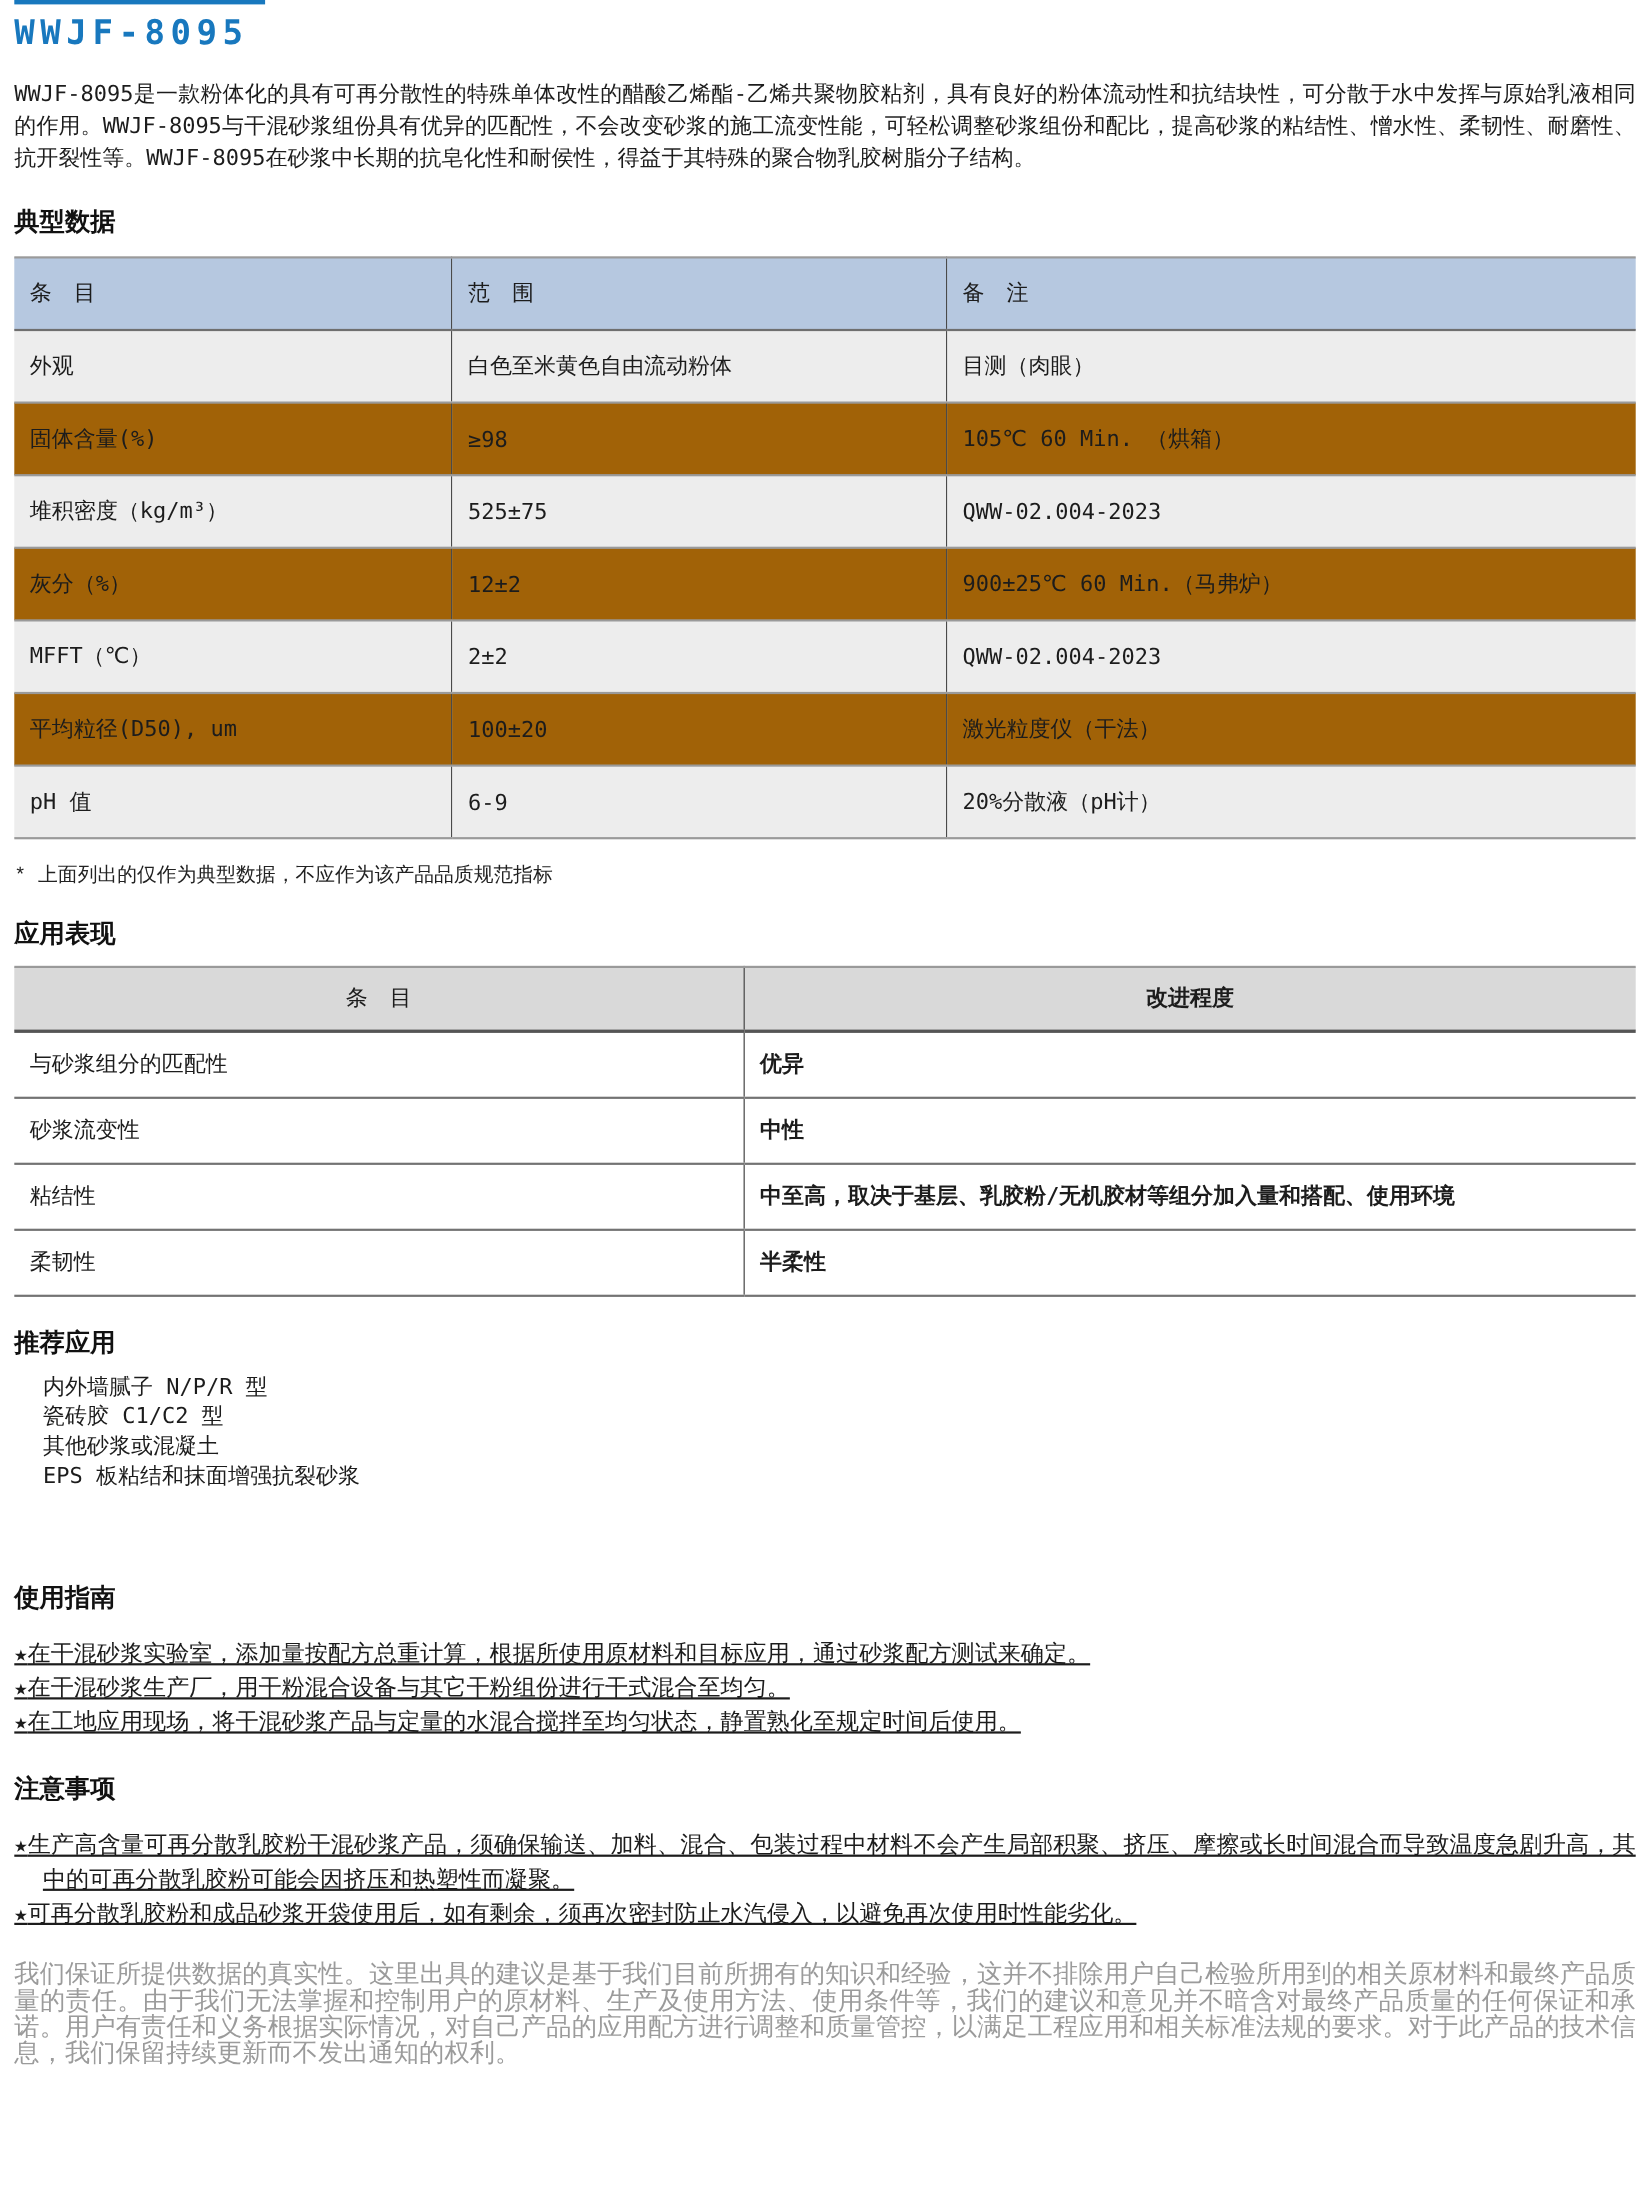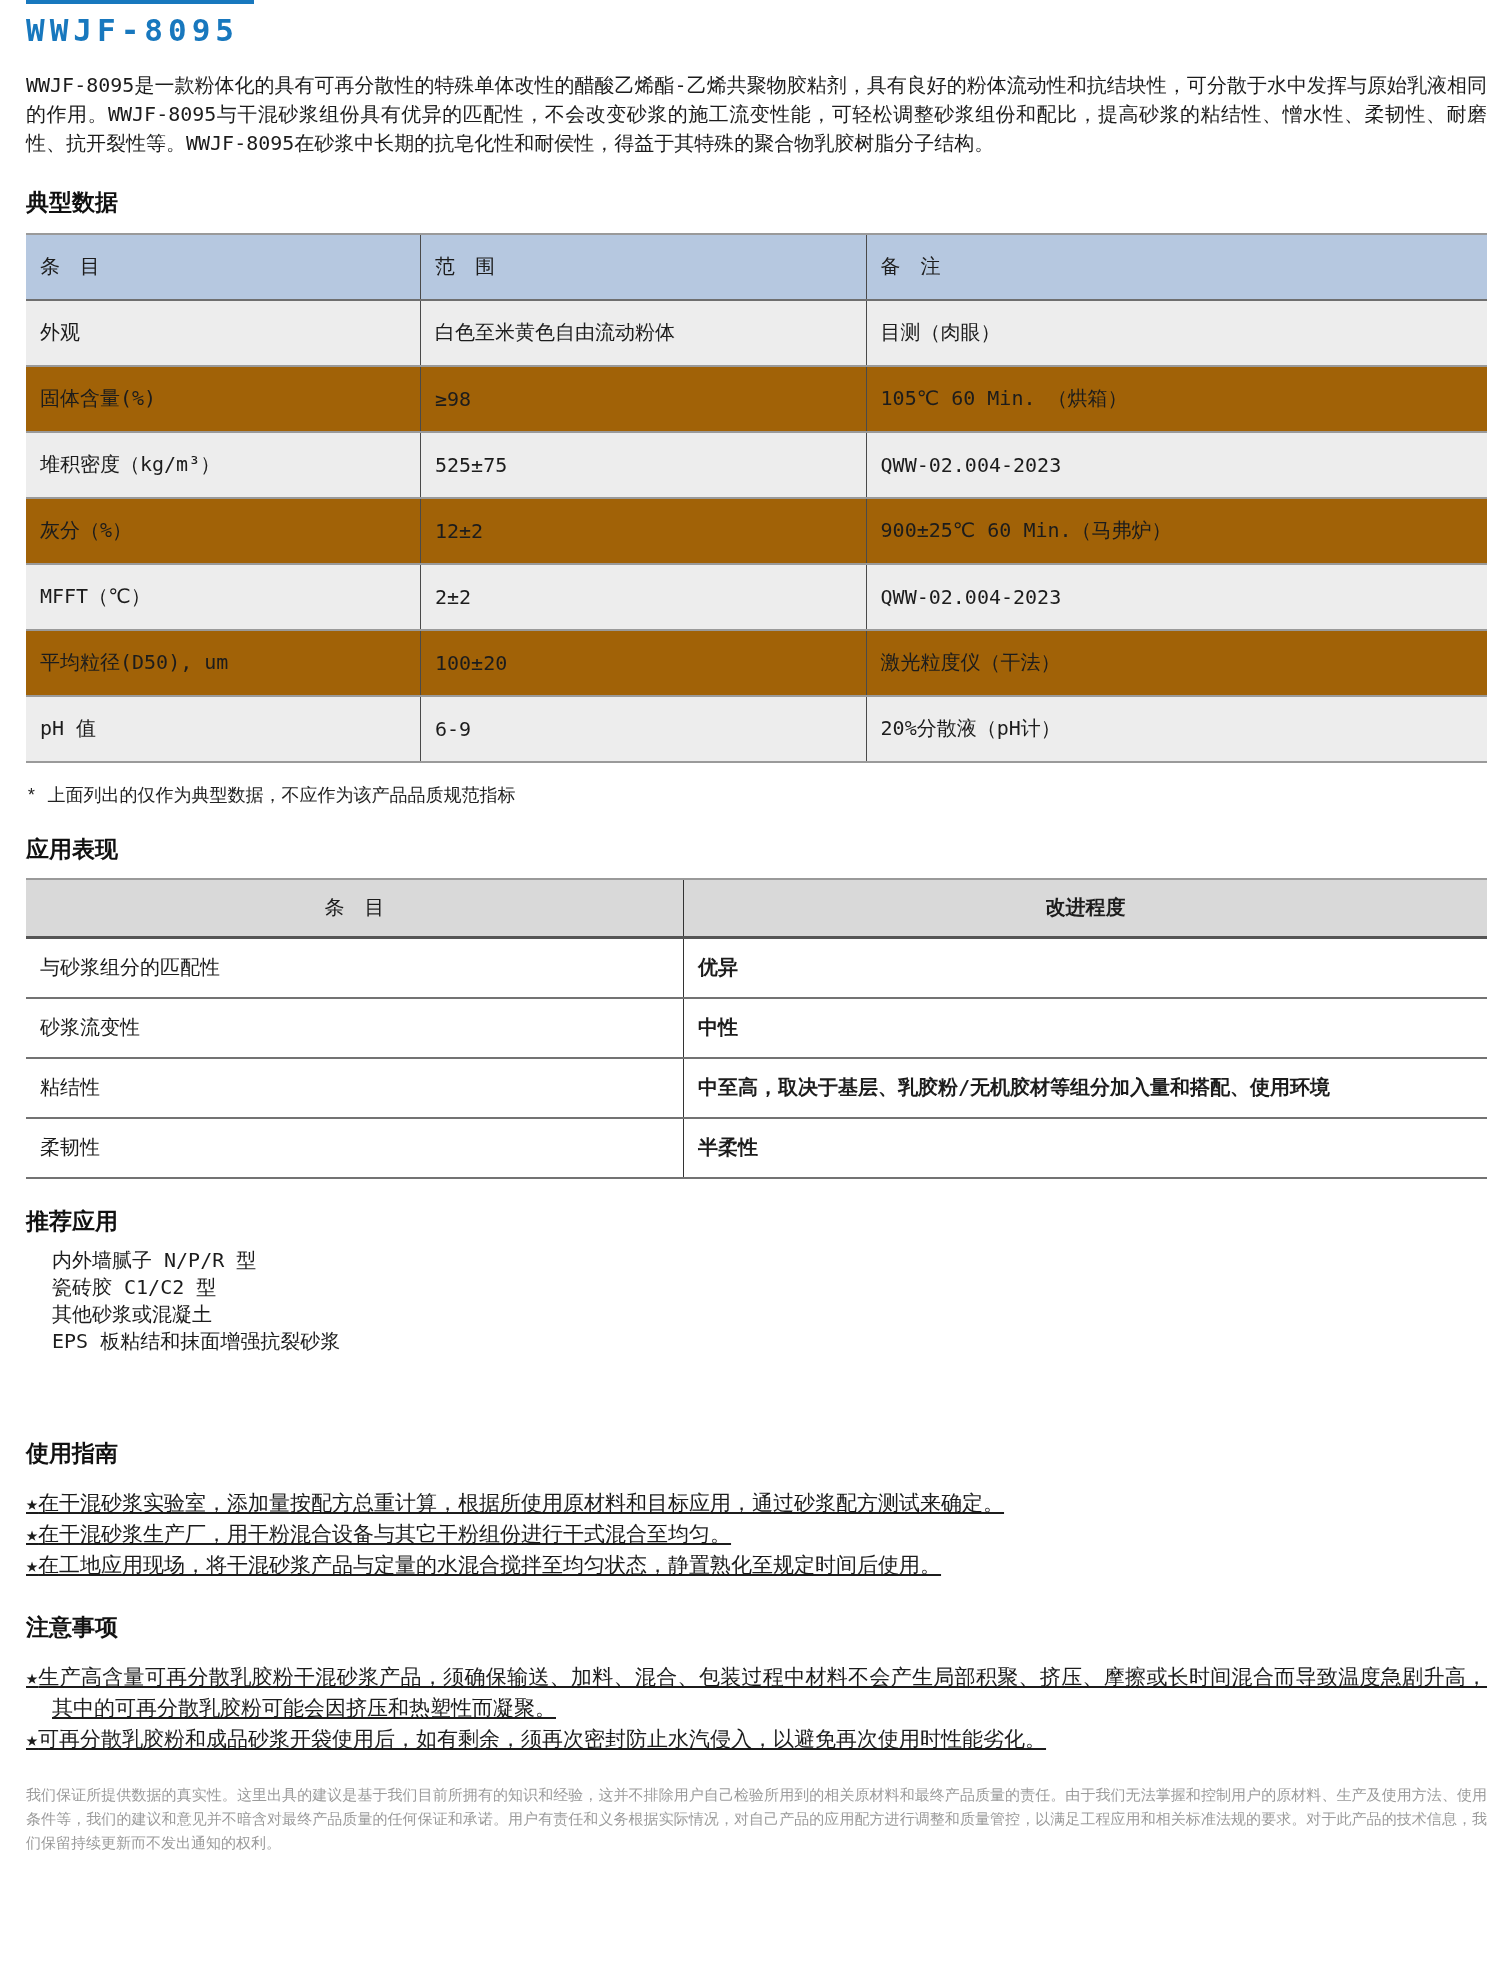--- a/index.html
+++ b/index.html
@@ -2,21 +2,21 @@
 <html><head>
 <meta charset="utf-8">
 <style>
   html,body{margin:0;padding:0;background:#fff;}
   body{
     width:1500px;
     color:#1c1c1c;
     font-family:"DejaVu Sans Mono","DejaVu Sans","Liberation Sans",sans-serif;
     -webkit-font-smoothing:antialiased;
   }
-  .page{padding:0 13px 36px 26px;}
+  .page{padding:0 13px 36px 13px;}
 
   .cut-line{height:4px;width:228px;background:#1878be;}
   .product-title{
     margin:9px 0 0 0;
     color:#1878be;
     font-size:31px;
     font-weight:bold;
     letter-spacing:5px;
     line-height:1.1;
   }
@@ -100,21 +100,21 @@
     line-height:31px;
     padding-left:26px;
     text-indent:-26px;
     text-align:justify;
   }
   .bullet-line .star{font-size:20px;}
 
   .disclaimer{
     margin-top:28px;
     color:#9b9b9b;
-    font-size:15px;
+    font-size:23px;
     line-height:24px;
     text-align:justify;
   }
 </style>
 </head>
 <body>
 
 <div class="page">
 
   <div class="cut-line"></div>

